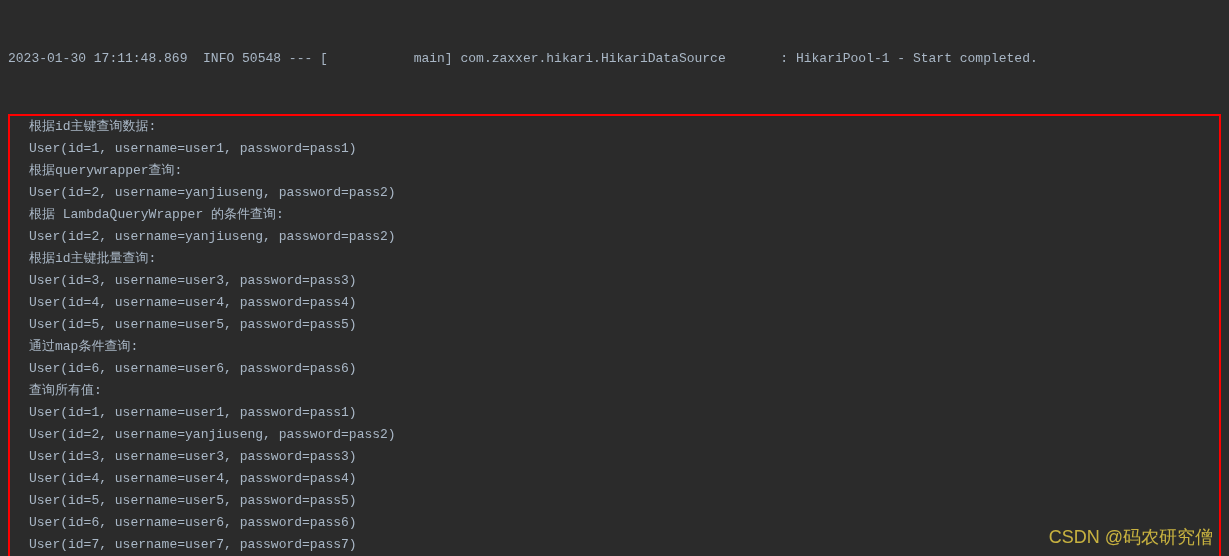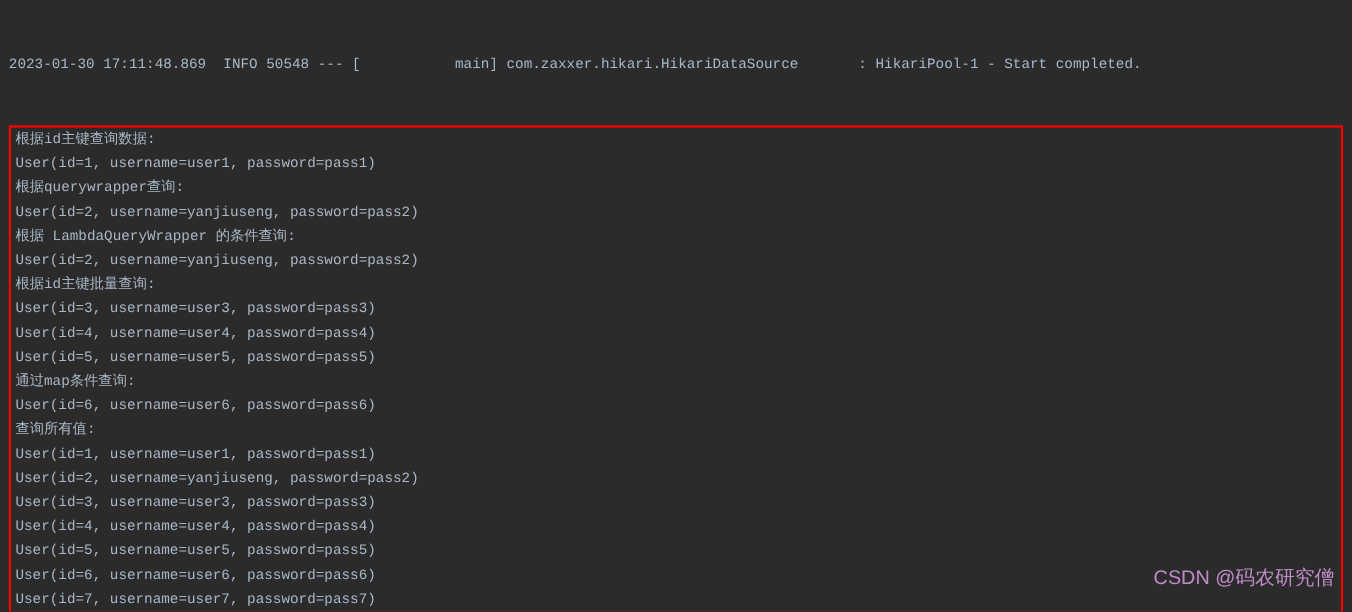--- a/index.html
+++ b/index.html
@@ -24,27 +24,27 @@
     }
     .line {
       white-space: pre;
     }
     .highlighted-box {
       border: 2px solid #ff0000;
       padding: 0;
       margin: 0;
     }
     .highlighted-box .line {
-      padding-left: 4px;
+      padding-left: 19px;
     }
     .watermark {
       position: absolute;
-      bottom: 20px;
+      bottom: 8px;
       right: 16px;
-      color: #f0abfc;
+      color: #fde047;
       font-size: 18px;
       font-family: sans-serif;
       opacity: 0.75;
     }
   </style>
 </head>
 <body>
 
 <div class="console">
   <div id="before-container"><div class="line">2023-01-30 17:11:48.869  INFO 50548 --- [           main] com.zaxxer.hikari.HikariDataSource       : HikariPool-1 - Start completed.</div></div>

